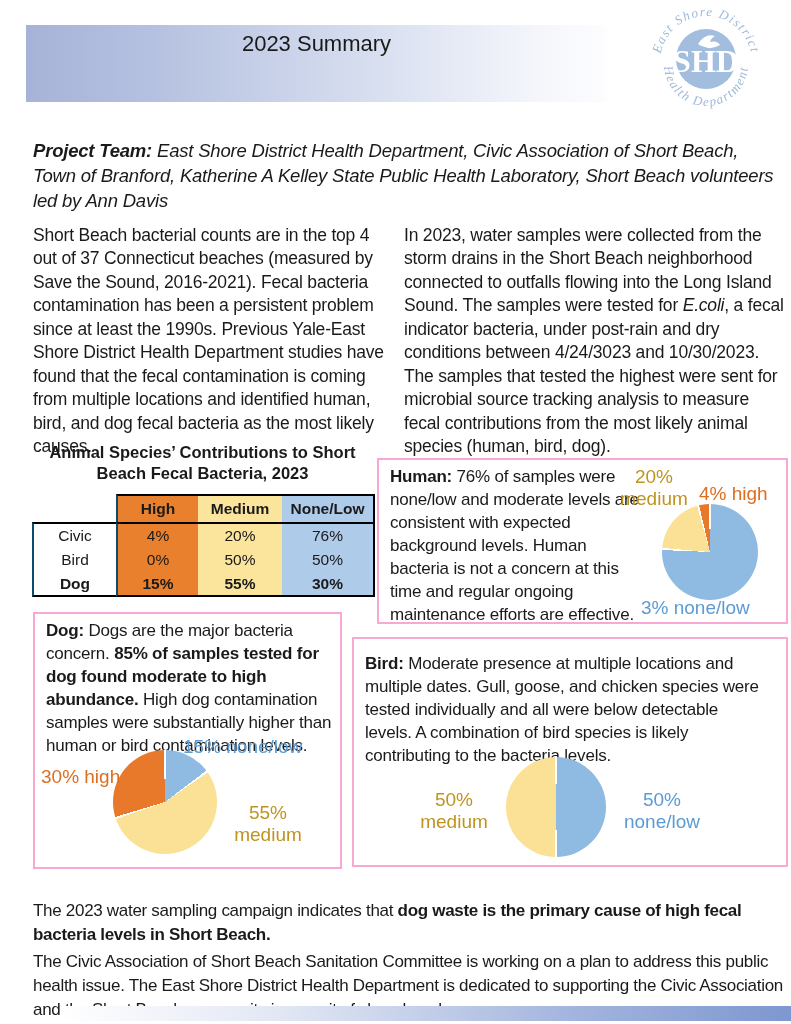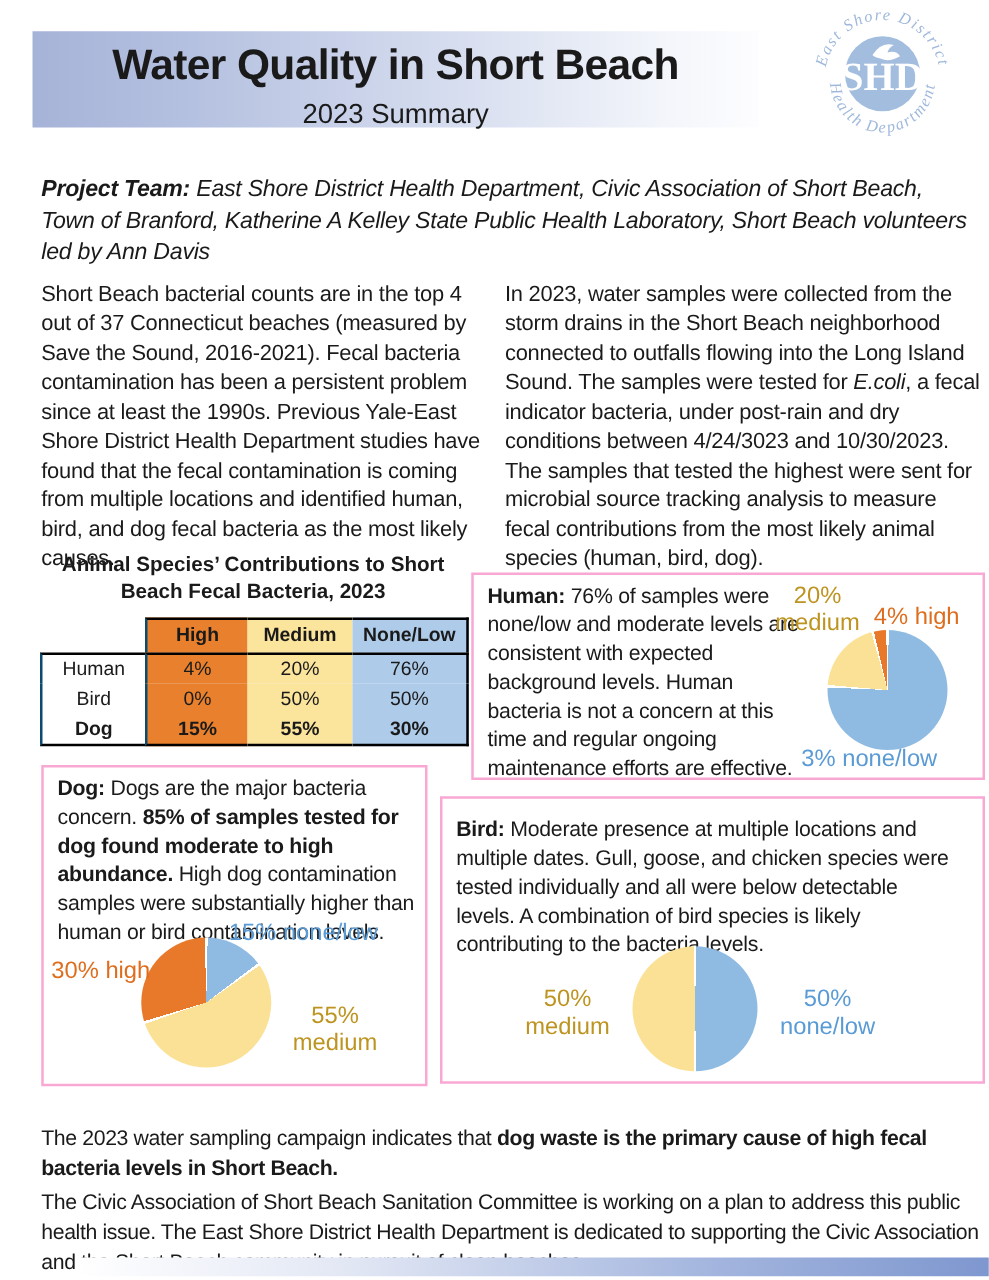--- a/index.html
+++ b/index.html
@@ -69,21 +69,20 @@
   .concl-2{left:33px;top:933px;width:750px;}
 
   
   .footer-bar{left:60px;top:1006px;width:731px;height:15px;
     background:linear-gradient(90deg,#ffffff 0%,#e2e7f4 30%,#a3b5de 70%,#7e97cf 100%);}
 </style>
 </head>
 <body>
 
 <div class="abs header-band">
-  <div class="page-title">Water Quality in Short Beach</div>
   <div class="page-subtitle">2023 Summary</div>
 </div>
 
 <div class="abs logo">
   <svg width="120" height="110" viewBox="0 0 120 110">
     <defs>
       <path id="arcTop" d="M 14 60 A 46 46 0 0 1 106 60"></path>
       <path id="arcBot" d="M 18 62 A 42 42 0 0 0 102 62"></path>
     </defs>
     <circle cx="60" cy="57" r="30" fill="#a3bddf"></circle>
@@ -104,21 +103,21 @@
 <p class="abs col col-right"><span>In 2023, water samples were collected from the storm drains in the Short Beach neighborhood connected to outfalls flowing into the Long Island Sound. The samples were tested for </span><span class="ital">E.coli</span><span>, a fecal indicator bacteria, under post-rain and dry conditions between 4/24/3023 and 10/30/2023. The samples that tested the highest were sent for microbial source tracking analysis to measure fecal contributions from the most likely animal species (human, bird, dog).</span></p>
 
 <div class="abs table-title">Animal Species’ Contributions to Short Beach Fecal Bacteria, 2023</div>
 
 <div class="abs fecal-table">
   <div class="cell"></div>
   <div class="cell hdr bg-high bt bl">High</div>
   <div class="cell hdr bg-med bt">Medium</div>
   <div class="cell hdr bg-none bt br">None/Low</div>
 
-  <div class="cell bt bl">Human</div>
+  <div class="cell bt bl">Civic</div>
   <div class="cell bg-high bt bl">4%</div>
   <div class="cell bg-med bt">20%</div>
   <div class="cell bg-none bt br">76%</div>
 
   <div class="cell bl">Bird</div>
   <div class="cell bg-high bl">0%</div>
   <div class="cell bg-med">50%</div>
   <div class="cell bg-none br">50%</div>
 
   <div class="cell row-dog bl bb">Dog</div>

